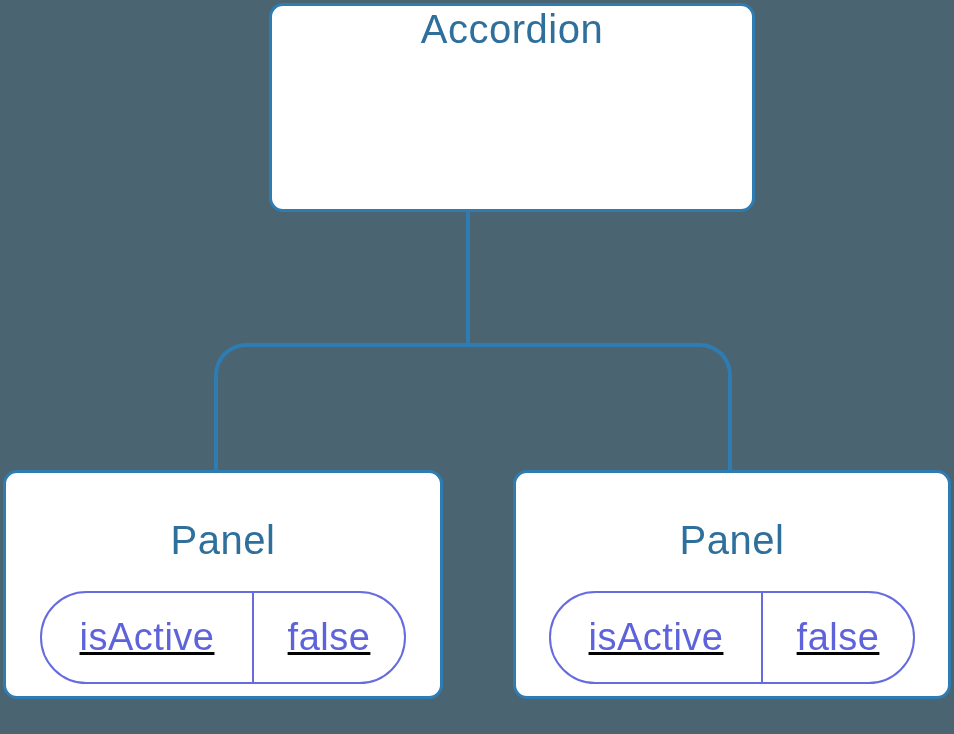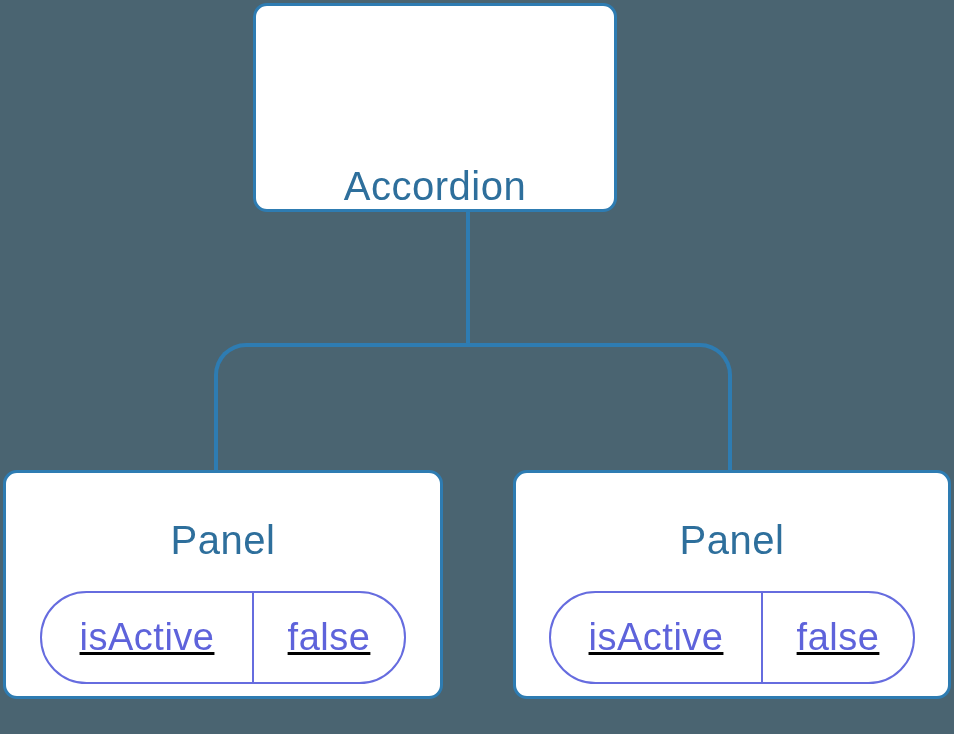--- a/index.html
+++ b/index.html
@@ -24,23 +24,23 @@
   .node-label {
     color: #2E6F9C;
     font-size: 40px;
     font-weight: 500;
     line-height: 1.15;
     text-align: center;
     letter-spacing: 0.5px;
   }
 
   .node.root {
-    left: 253px; top: 3px;
-    width: 364px; height: 209px;
-    display: flex; align-items: flex-end; justify-content: center;
+    left: 269px; top: 3px;
+    width: 486px; height: 209px;
+    display: flex; align-items: flex-start; justify-content: center;
   }
 
   .node.panel {
     top: 470px;
     width: 440px; height: 229px;
     display: flex; flex-direction: column; align-items: center;
   }
   .node.panel.left  { left: 3px; }
   .node.panel.right { left: 513px; width: 438px; }
   .node.panel .node-label { margin-top: 44px; }

